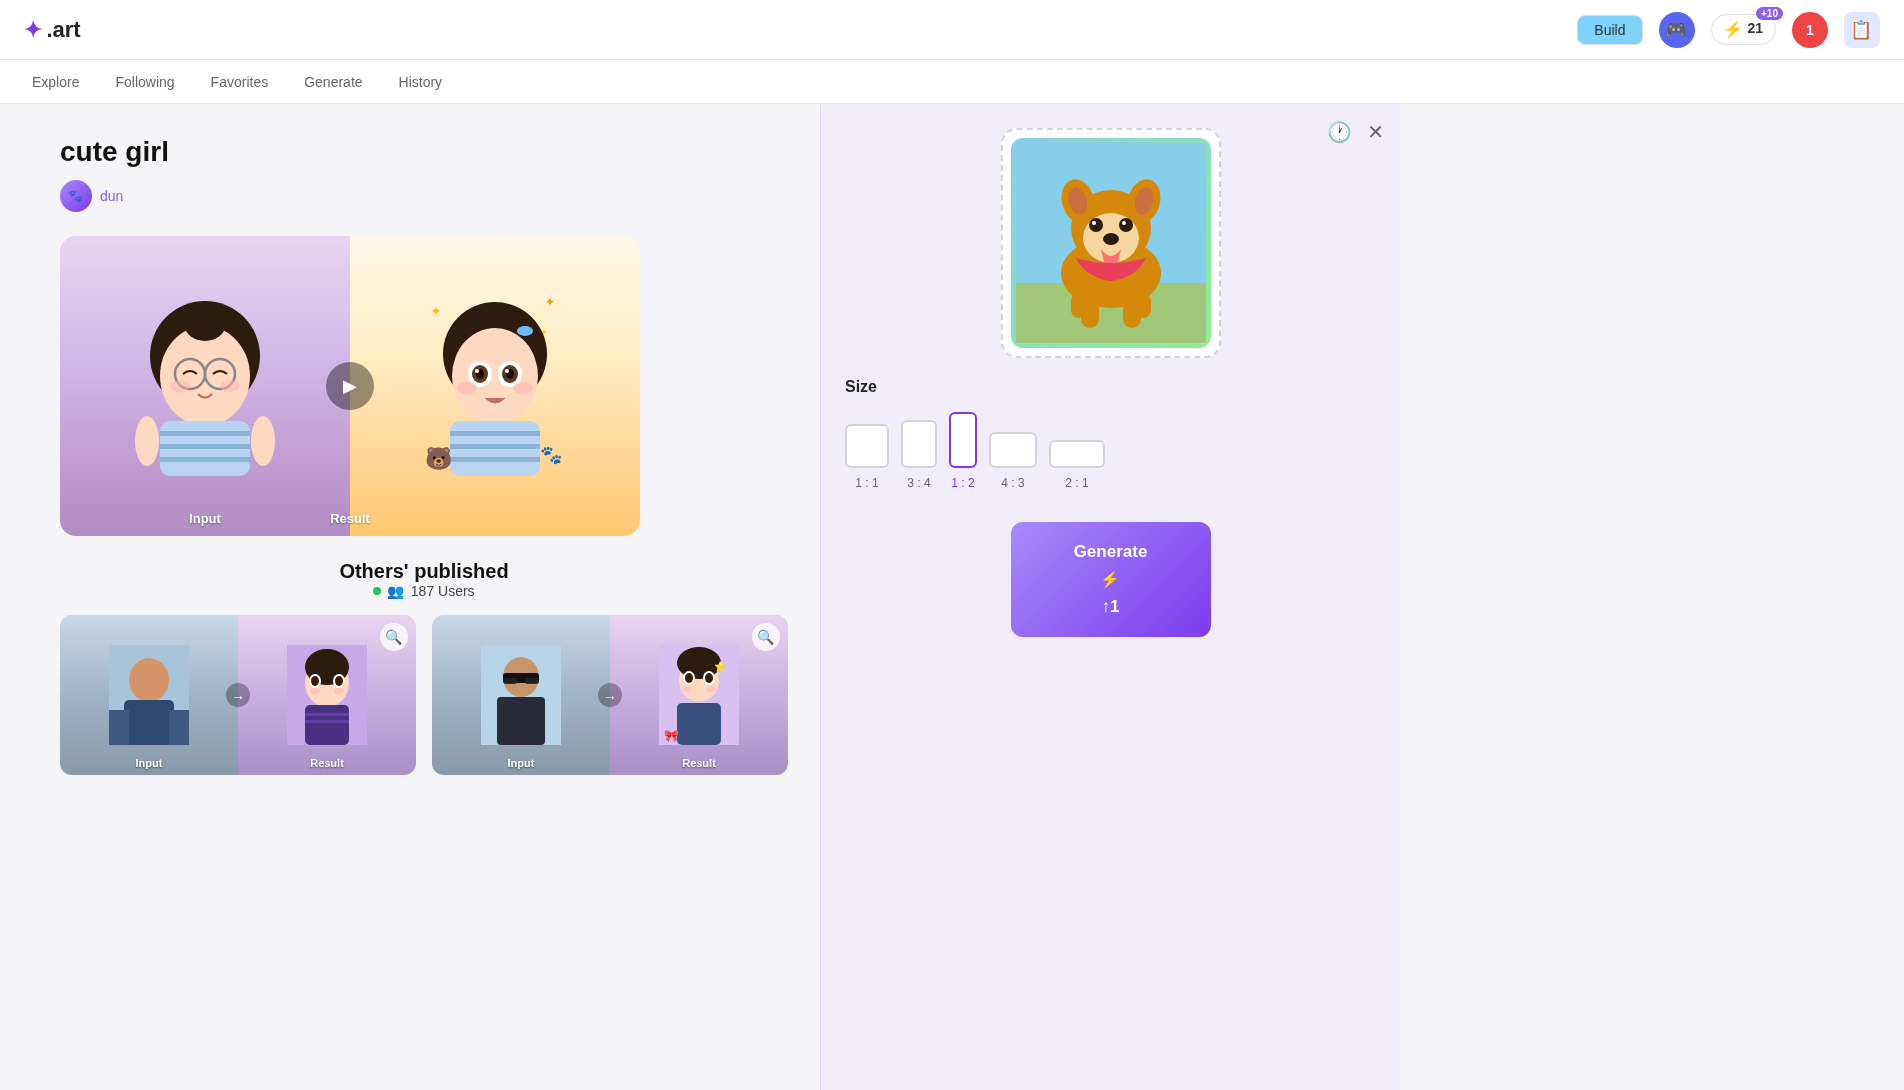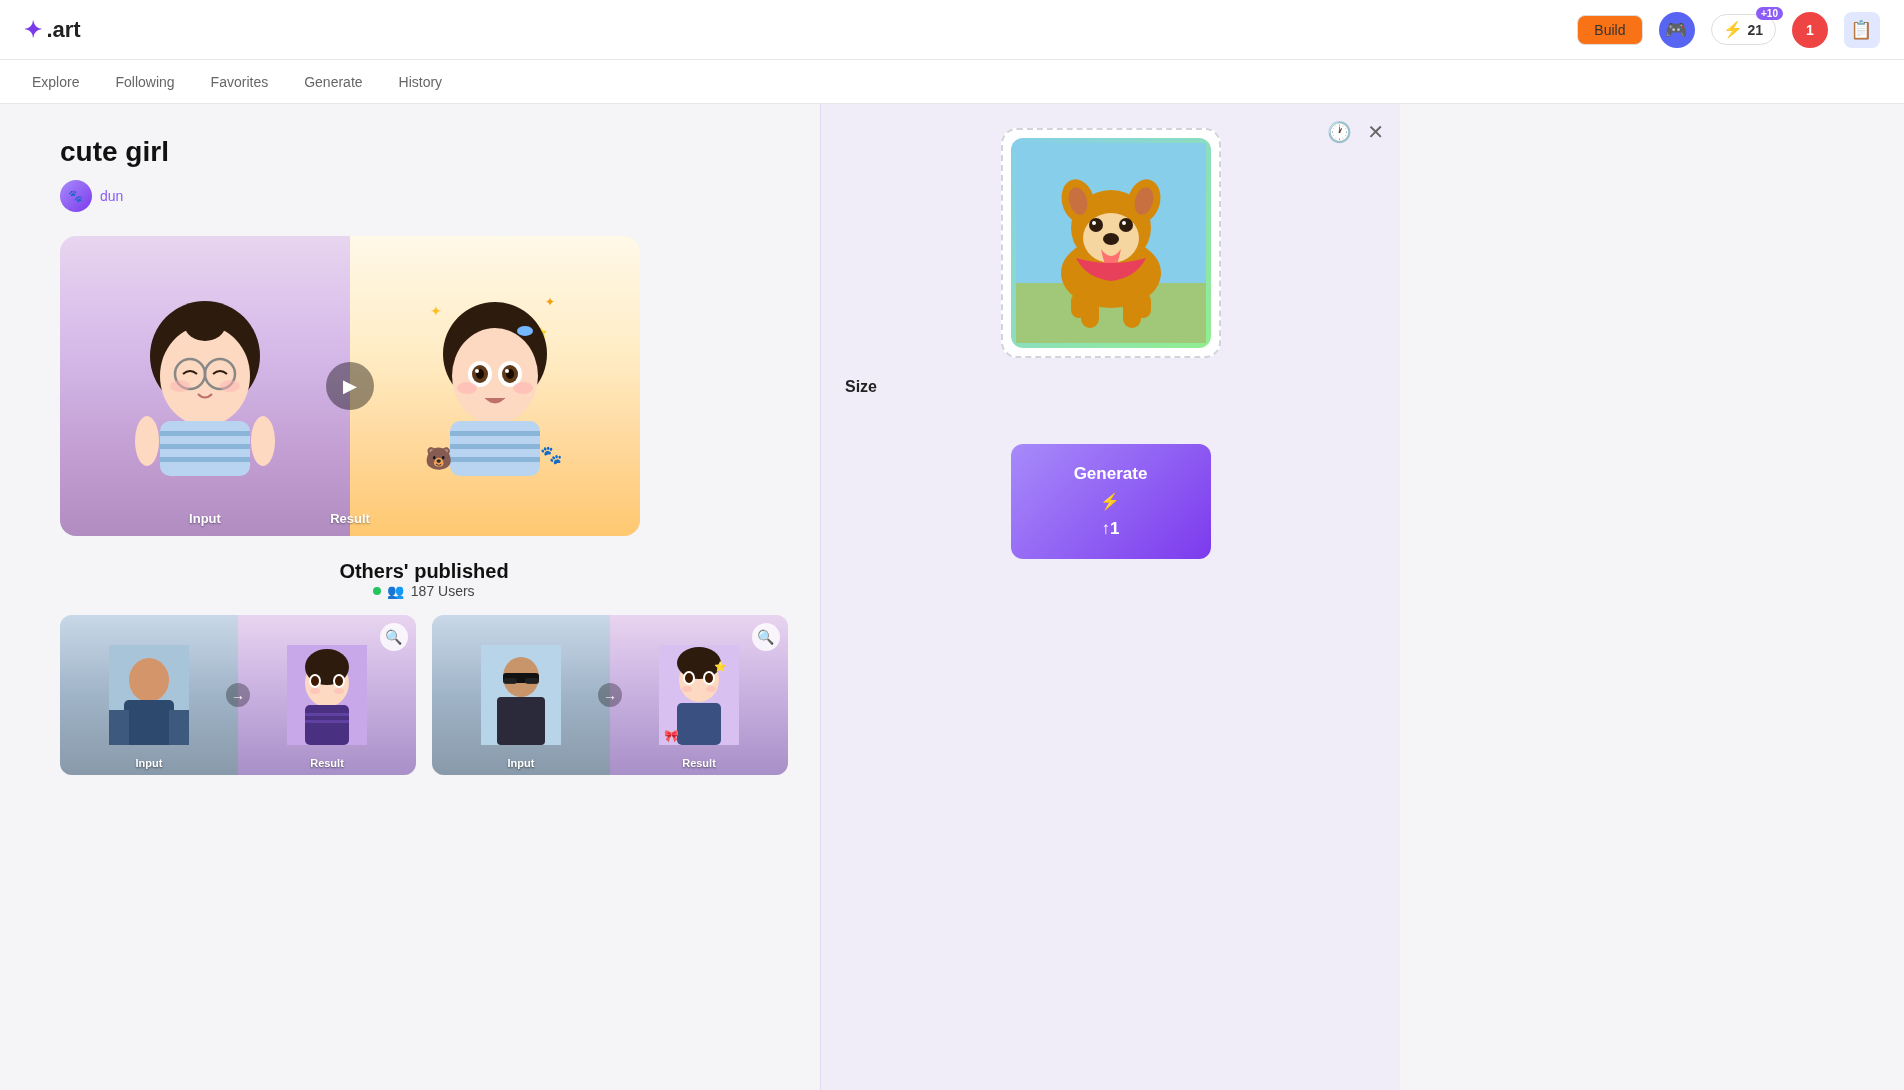--- a/index.html
+++ b/index.html
@@ -20,30 +20,30 @@
     }
     .logo-icon {
       color: #7c3aed; font-size: 22px; font-weight: 900;
     }
     .logo-text {
       font-size: 22px; font-weight: 700; color: #222;
     }
     .header-spacer { flex: 1; }
     .header-actions { display: flex; align-items: center; gap: 16px; }
     .build-btn {
-      background: #f97316; border: 1px solid #ddd; border-radius: 8px;
+      background: #7dd3fc; border: 1px solid #ddd; border-radius: 8px;
       padding: 6px 16px; font-size: 14px; cursor: pointer; font-weight: 500; color: #333;
     }
     .discord-btn {
       width: 36px; height: 36px; border-radius: 50%; background: #5865f2;
       display: flex; align-items: center; justify-content: center; cursor: pointer;
       color: #fff; font-size: 18px; position: relative;
     }
     .lightning-btn {
-      display: flex; align-items: center; gap: 4px; background: #fff;
+      display: flex; gap: 4px; background: #fff;
       border: 1px solid #ddd; border-radius: 20px; padding: 5px 12px; cursor: pointer;
       font-size: 14px; font-weight: 600; color: #333; position: relative;
     }
     .lightning-badge {
       position: absolute; top: -8px; right: -8px; background: #8b5cf6;
       color: #fff; font-size: 10px; font-weight: 700; border-radius: 10px;
       padding: 1px 5px;
     }
     .lightning-icon { color: #f59e0b; font-size: 16px; }
     .notif-btn {
@@ -525,20 +525,47 @@
           <rect x="65" y="155" width="18" height="30" rx="9" fill="#d4890a"></rect>
           <rect x="107" y="155" width="18" height="30" rx="9" fill="#d4890a"></rect>
           <rect x="55" y="150" width="16" height="25" rx="8" fill="#d4890a"></rect>
           <rect x="119" y="150" width="16" height="25" rx="8" fill="#d4890a"></rect>
         </svg>
       </div>
     </div>
 
     <div class="size-section">
       <div class="size-title">Size</div>
+      <div class="size-options">
+
+        <div class="size-option">
+          <div class="size-box" style="width:44px;height:44px;"></div>
+          <span class="size-label">1 : 1</span>
+        </div>
+
+        <div class="size-option">
+          <div class="size-box" style="width:36px;height:48px;"></div>
+          <span class="size-label">3 : 4</span>
+        </div>
+
+        <div class="size-option active">
+          <div class="size-box" style="width:28px;height:56px;"></div>
+          <span class="size-label">1 : 2</span>
+        </div>
+
+        <div class="size-option">
+          <div class="size-box" style="width:48px;height:36px;"></div>
+          <span class="size-label">4 : 3</span>
+        </div>
+
+        <div class="size-option">
+          <div class="size-box" style="width:56px;height:28px;"></div>
+          <span class="size-label">2 : 1</span>
+        </div>
+      </div>
     </div>
 
     <div style="display:flex;justify-content:center;">
       <button class="generate-btn">
         <span>Generate</span>
         <span class="generate-lightning">⚡</span>
         <span>↑1</span>
       </button>
     </div>
   </div>

